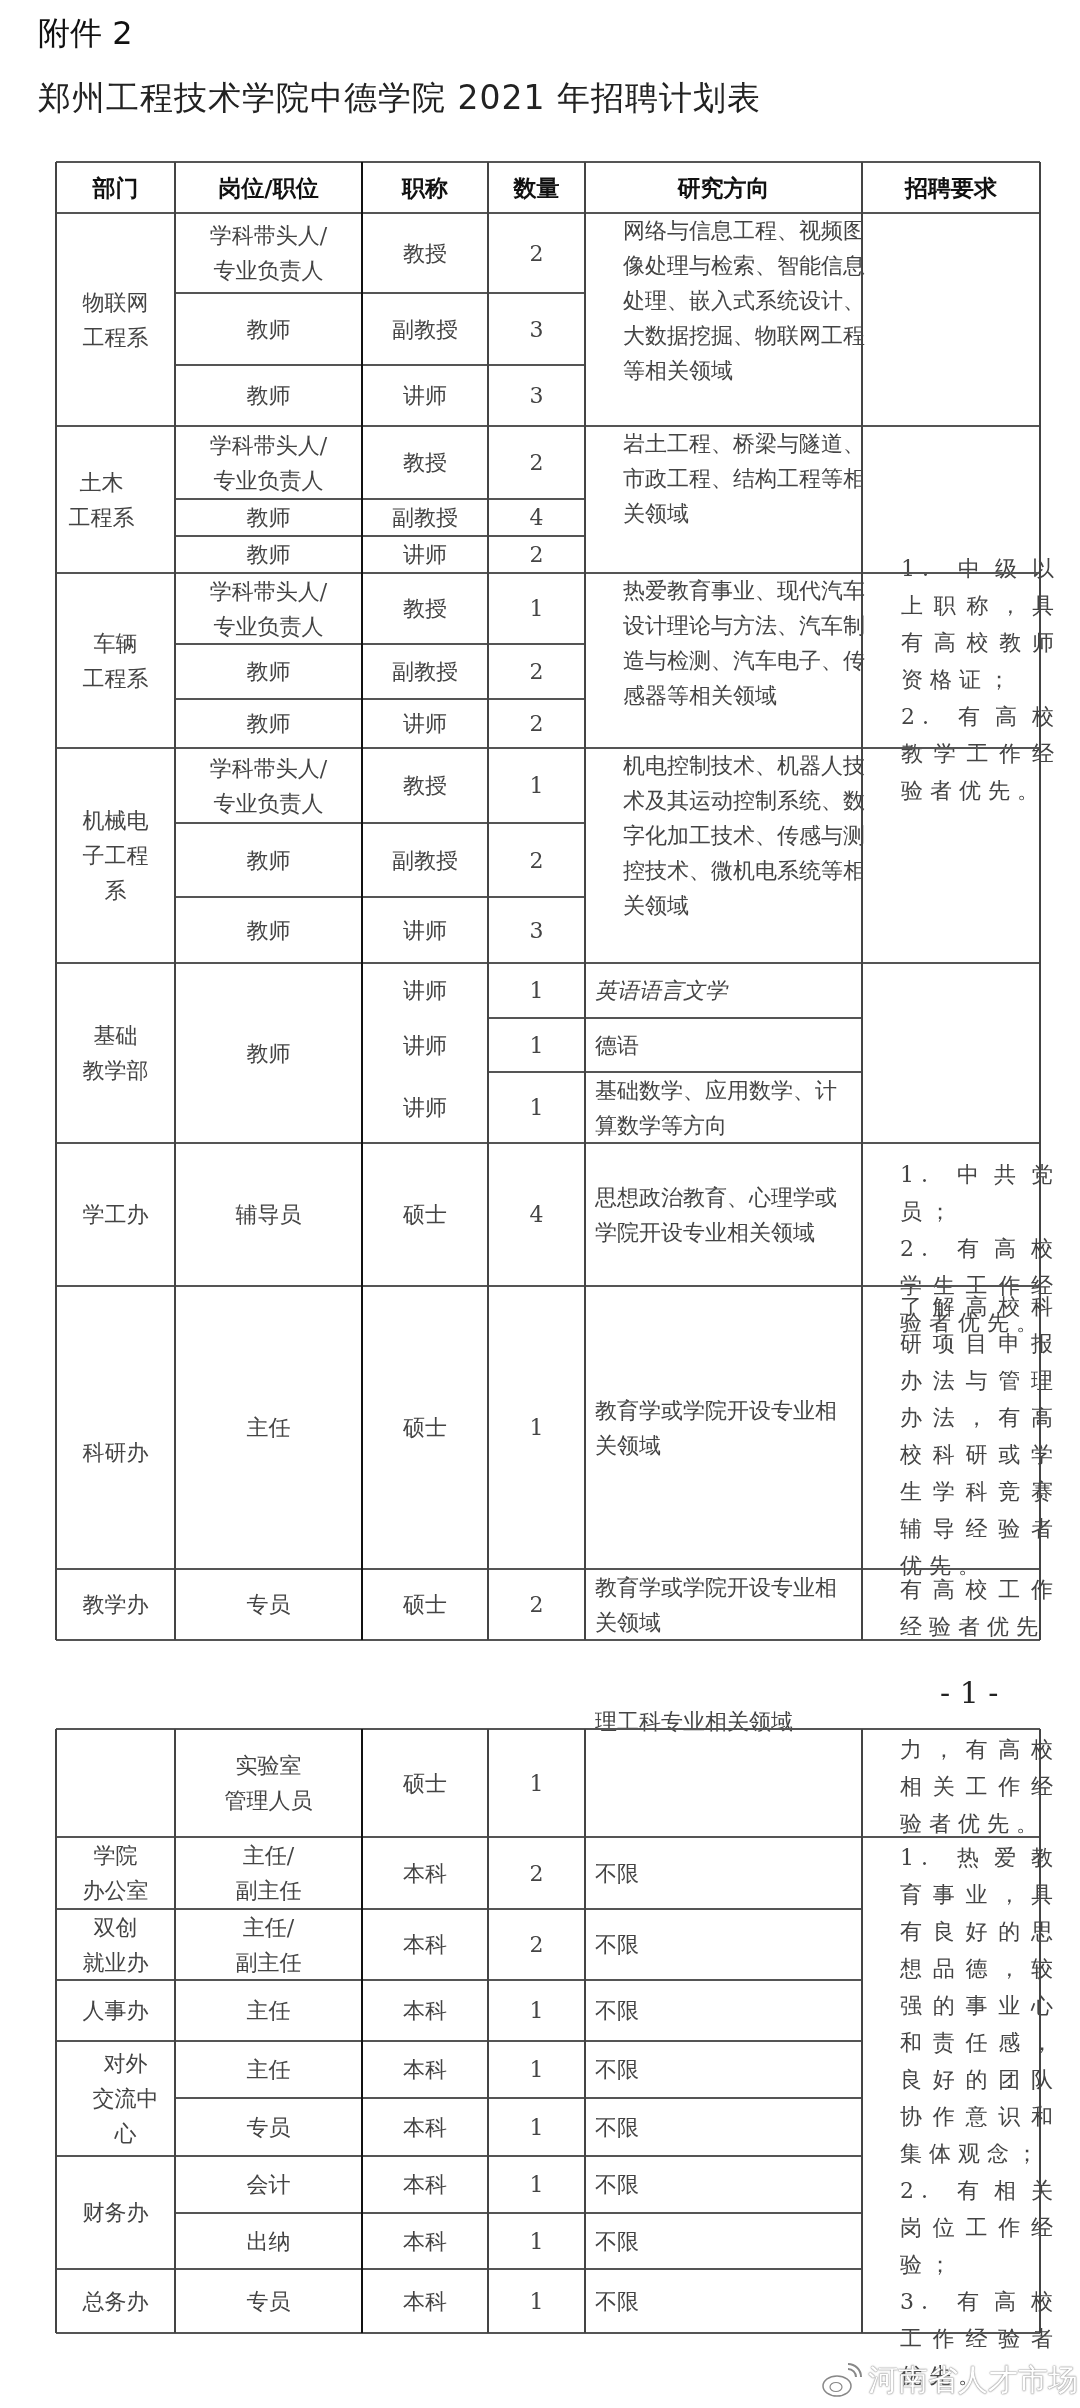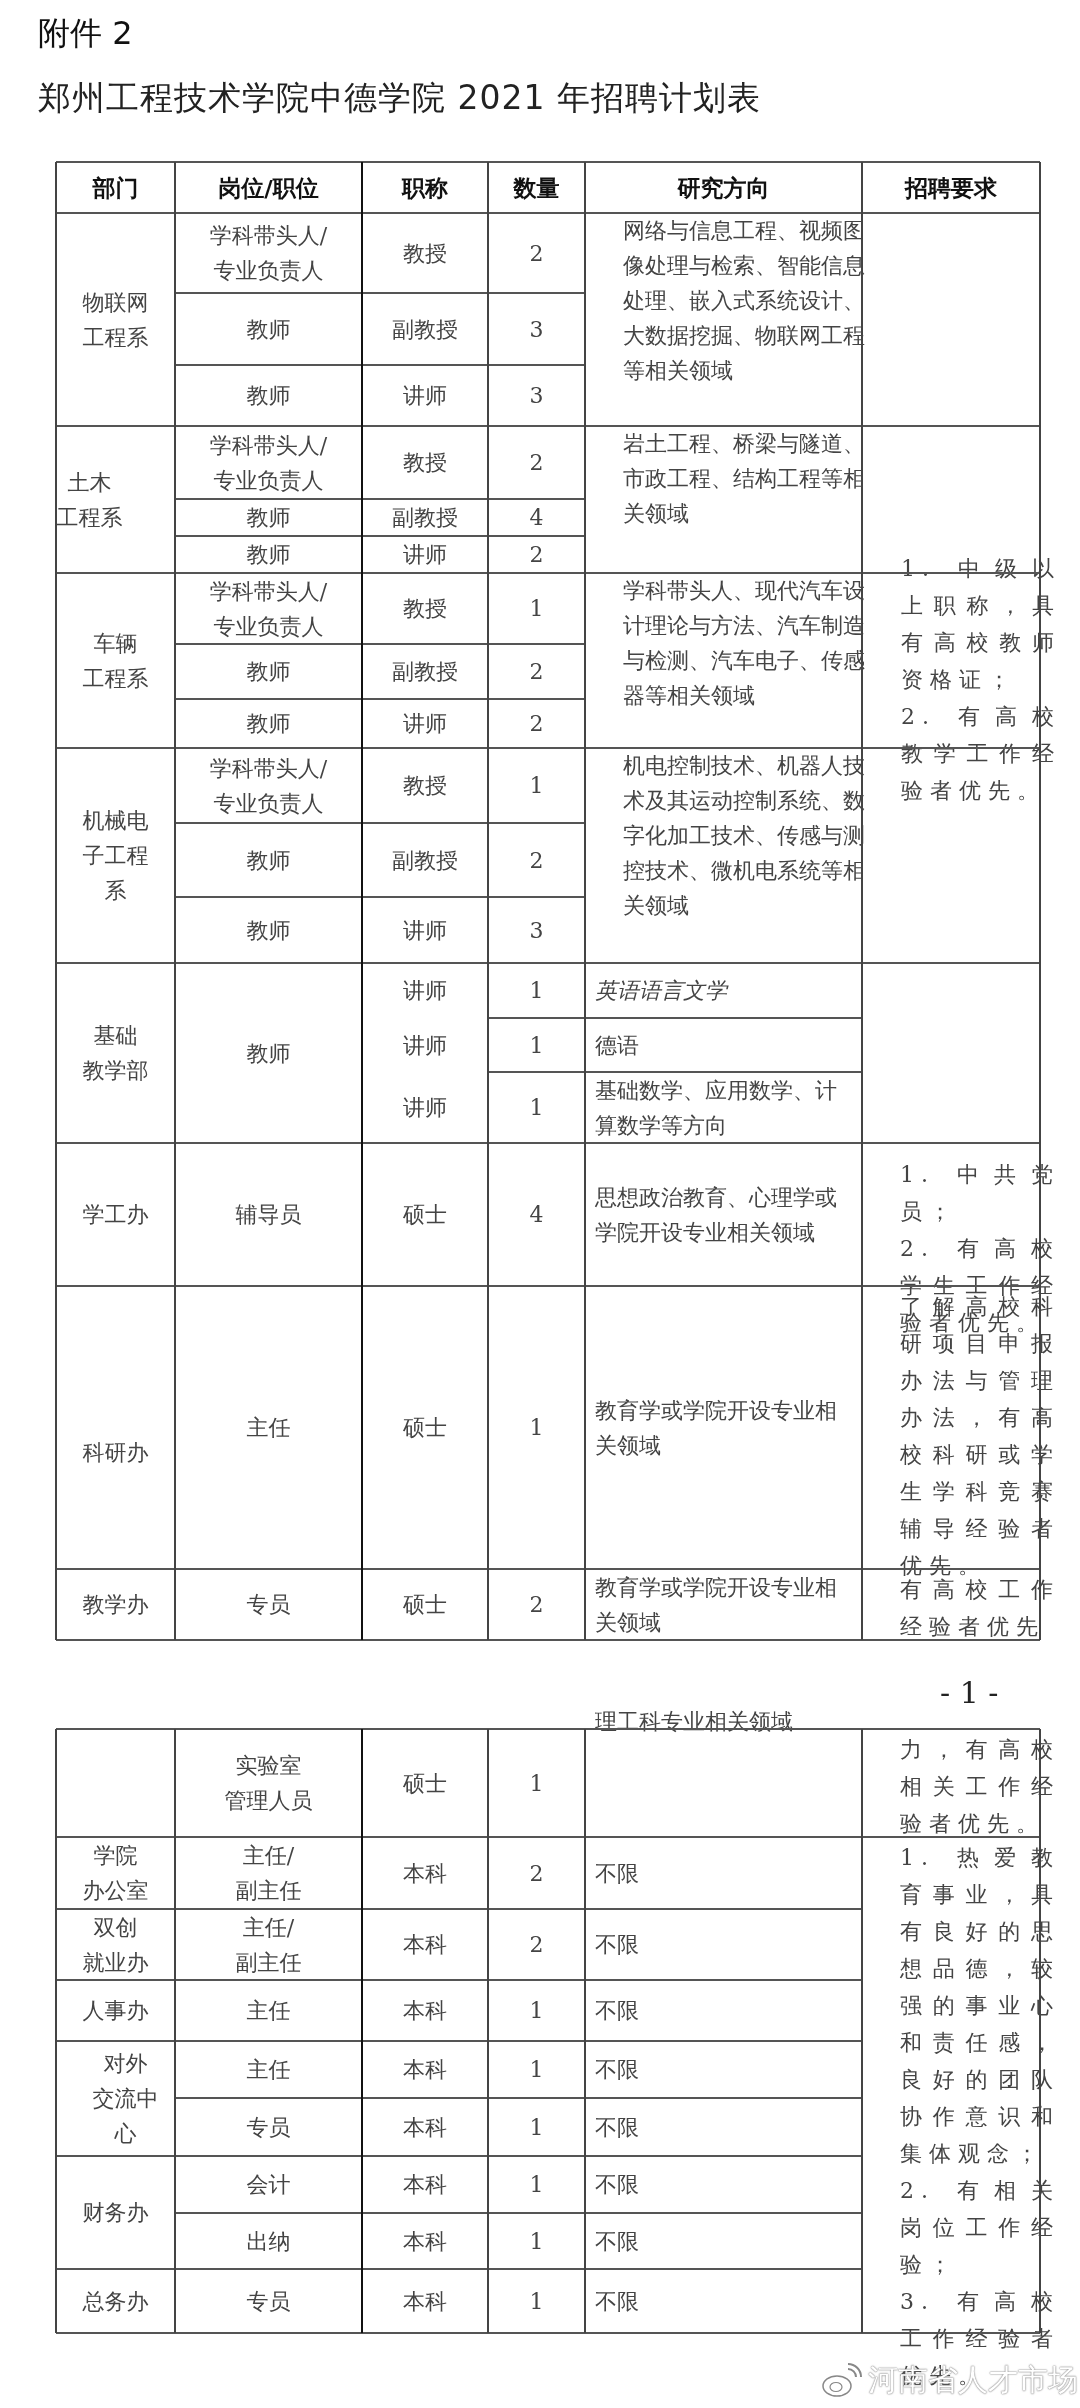--- a/index.html
+++ b/index.html
@@ -44,21 +44,21 @@
 专业负责人</div>
     <div class="cell " style="left: 362px; width: 126px; top: 213px; height: 80px; white-space: pre-line;">教授</div>
     <div class="cell " style="left: 488px; width: 97px; top: 213px; height: 80px; white-space: pre-line;">2</div>
     <div class="cell " style="left: 175px; width: 187px; top: 293px; height: 72px; white-space: pre-line;">教师</div>
     <div class="cell " style="left: 362px; width: 126px; top: 293px; height: 72px; white-space: pre-line;">副教授</div>
     <div class="cell " style="left: 488px; width: 97px; top: 293px; height: 72px; white-space: pre-line;">3</div>
     <div class="cell " style="left: 175px; width: 187px; top: 365px; height: 61px; white-space: pre-line;">教师</div>
     <div class="cell " style="left: 362px; width: 126px; top: 365px; height: 61px; white-space: pre-line;">讲师</div>
     <div class="cell " style="left: 488px; width: 97px; top: 365px; height: 61px; white-space: pre-line;">3</div>
     <div class="cell left top" style="left: 585px; width: 277px; top: 213px; height: 213px; white-space: pre-line;">网络与信息工程、视频图像处理与检索、智能信息处理、嵌入式系统设计、大数据挖掘、物联网工程等相关领域</div>
-    <div class="cell " style="left: 40px; width: 99px; top: 426px; height: 147px; white-space: pre-line;">土木
+    <div class="cell " style="left: 52px; width: 99px; top: 426px; height: 147px; white-space: pre-line;">土木
 工程系</div>
     <div class="cell " style="left: 175px; width: 187px; top: 426px; height: 73px; white-space: pre-line;">学科带头人/
 专业负责人</div>
     <div class="cell " style="left: 362px; width: 126px; top: 426px; height: 73px; white-space: pre-line;">教授</div>
     <div class="cell " style="left: 488px; width: 97px; top: 426px; height: 73px; white-space: pre-line;">2</div>
     <div class="cell " style="left: 175px; width: 187px; top: 499px; height: 37px; white-space: pre-line;">教师</div>
     <div class="cell " style="left: 362px; width: 126px; top: 499px; height: 37px; white-space: pre-line;">副教授</div>
     <div class="cell " style="left: 488px; width: 97px; top: 499px; height: 37px; white-space: pre-line;">4</div>
     <div class="cell " style="left: 175px; width: 187px; top: 536px; height: 37px; white-space: pre-line;">教师</div>
     <div class="cell " style="left: 362px; width: 126px; top: 536px; height: 37px; white-space: pre-line;">讲师</div>
@@ -69,21 +69,21 @@
     <div class="cell " style="left: 175px; width: 187px; top: 573px; height: 71px; white-space: pre-line;">学科带头人/
 专业负责人</div>
     <div class="cell " style="left: 362px; width: 126px; top: 573px; height: 71px; white-space: pre-line;">教授</div>
     <div class="cell " style="left: 488px; width: 97px; top: 573px; height: 71px; white-space: pre-line;">1</div>
     <div class="cell " style="left: 175px; width: 187px; top: 644px; height: 55px; white-space: pre-line;">教师</div>
     <div class="cell " style="left: 362px; width: 126px; top: 644px; height: 55px; white-space: pre-line;">副教授</div>
     <div class="cell " style="left: 488px; width: 97px; top: 644px; height: 55px; white-space: pre-line;">2</div>
     <div class="cell " style="left: 175px; width: 187px; top: 699px; height: 49px; white-space: pre-line;">教师</div>
     <div class="cell " style="left: 362px; width: 126px; top: 699px; height: 49px; white-space: pre-line;">讲师</div>
     <div class="cell " style="left: 488px; width: 97px; top: 699px; height: 49px; white-space: pre-line;">2</div>
-    <div class="cell left top" style="left: 585px; width: 277px; top: 573px; height: 175px; white-space: pre-line;">学科带头人、现代汽车设计理论与方法、汽车制造与检测、汽车电子、传感器等相关领域</div>
+    <div class="cell left top" style="left: 585px; width: 277px; top: 573px; height: 175px; white-space: pre-line;">热爱教育事业、现代汽车设计理论与方法、汽车制造与检测、汽车电子、传感器等相关领域</div>
     <div class="cell " style="left: 56px; width: 119px; top: 748px; height: 215px; white-space: pre-line;">机械电
 子工程
 系</div>
     <div class="cell " style="left: 175px; width: 187px; top: 748px; height: 75px; white-space: pre-line;">学科带头人/
 专业负责人</div>
     <div class="cell " style="left: 362px; width: 126px; top: 748px; height: 75px; white-space: pre-line;">教授</div>
     <div class="cell " style="left: 488px; width: 97px; top: 748px; height: 75px; white-space: pre-line;">1</div>
     <div class="cell " style="left: 175px; width: 187px; top: 823px; height: 74px; white-space: pre-line;">教师</div>
     <div class="cell " style="left: 362px; width: 126px; top: 823px; height: 74px; white-space: pre-line;">副教授</div>
     <div class="cell " style="left: 488px; width: 97px; top: 823px; height: 74px; white-space: pre-line;">2</div>

